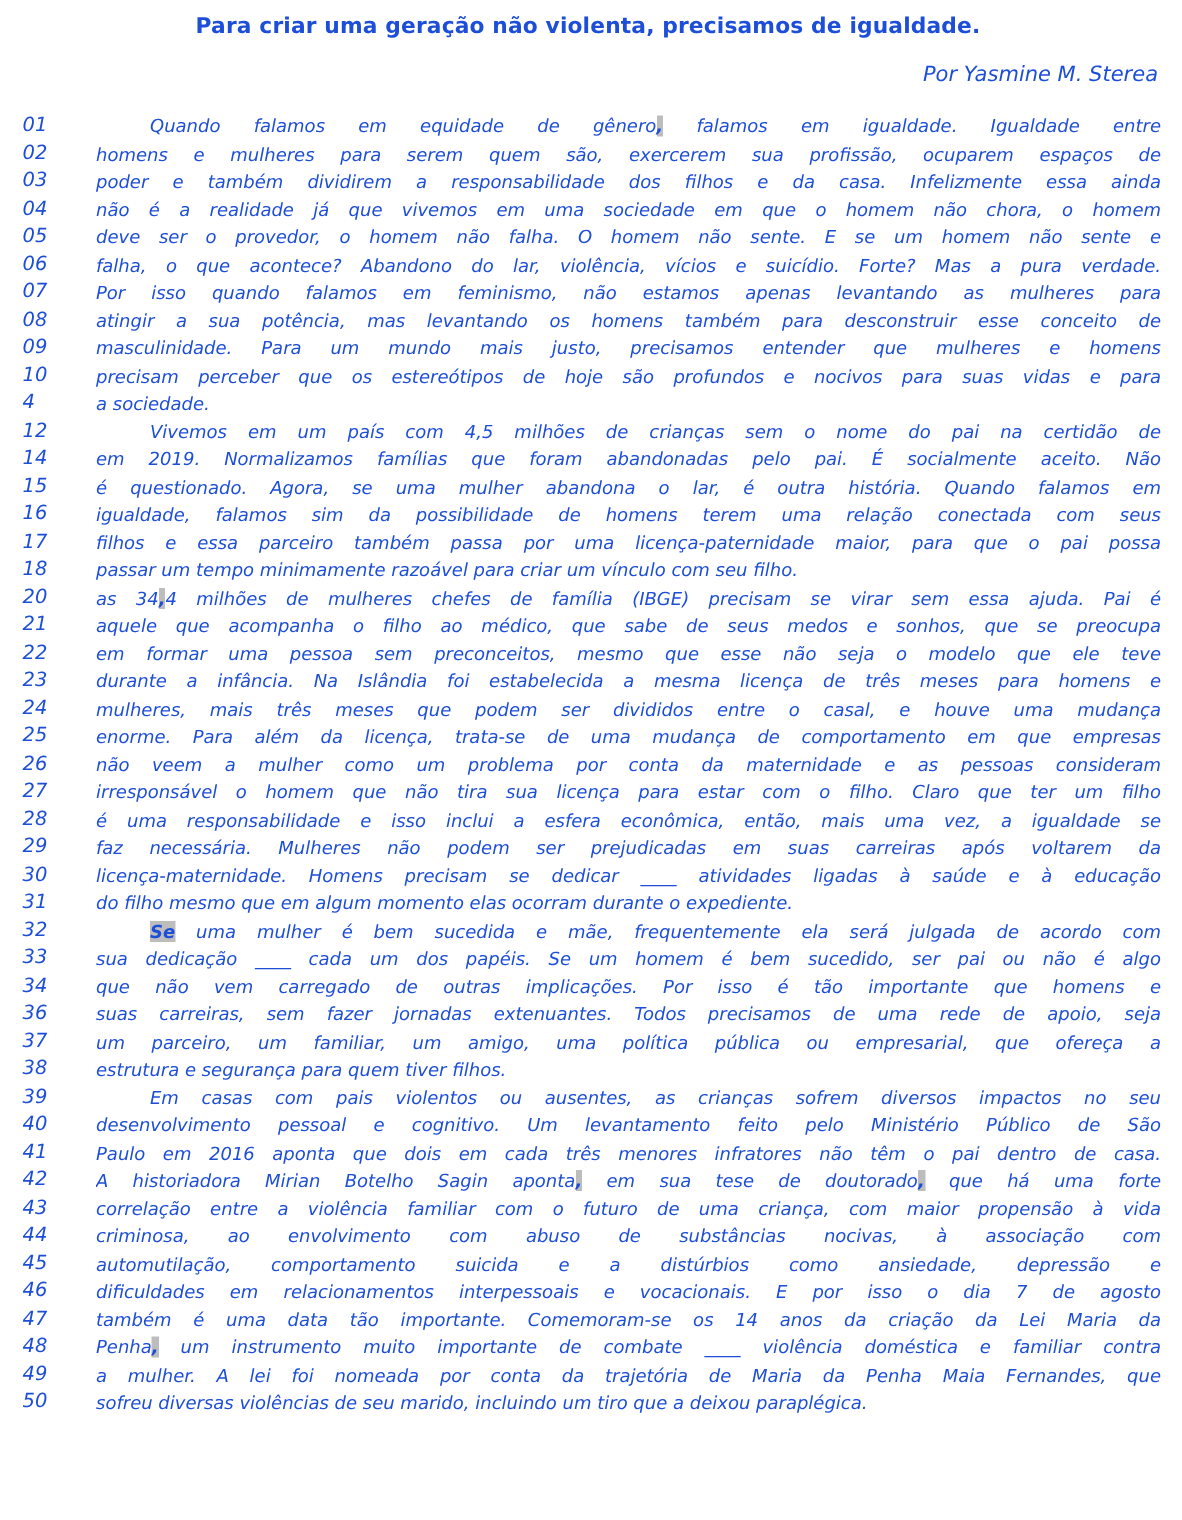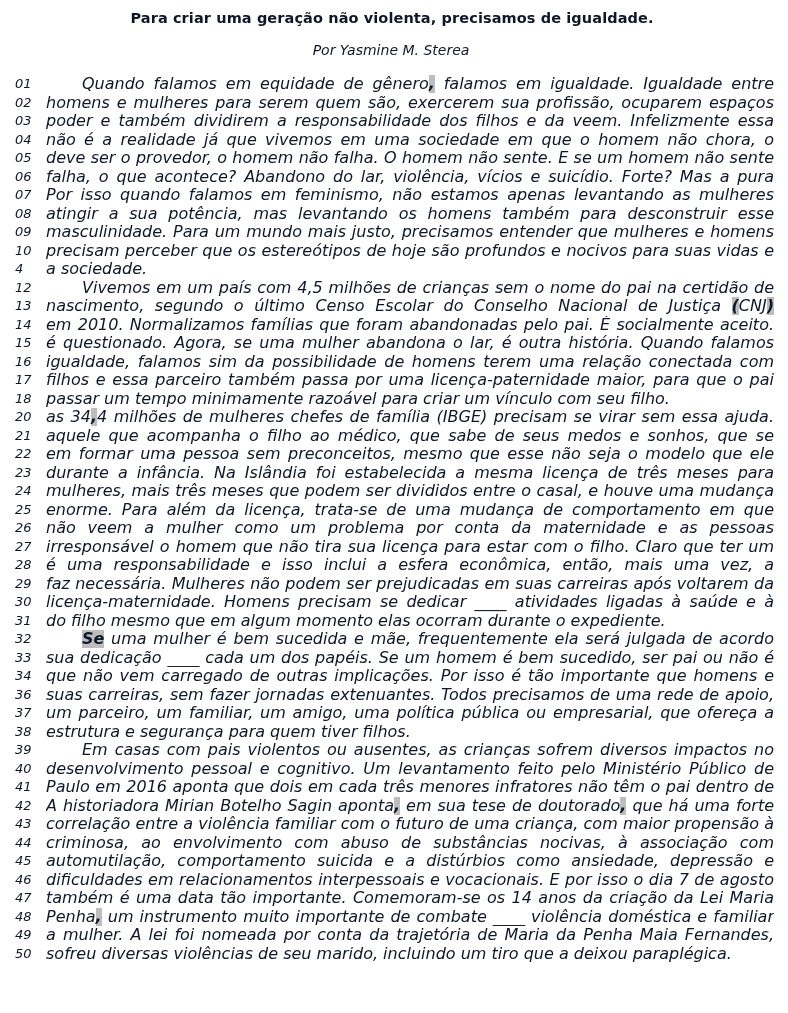--- a/index.html
+++ b/index.html
@@ -2,58 +2,58 @@
 <html style="--hl: #bdbdbd;"><head>
 <meta charset="utf-8">
 <style>
   :root { --hl: #bdbdbd; }
   * { box-sizing: border-box; }
   html, body { margin: 0; padding: 0; background: #ffffff; }
   .page {
     width: 788px;
     height: 1013px;
     background: #ffffff;
-    color: #0f172a;
+    color: #1d4ed8;
     font-family: "DejaVu Sans", sans-serif;
     padding: 8px 14px 0 10px;
     overflow: hidden;
   }
   .title {
     font-size: 14.5px;
     font-weight: bold;
     text-align: center;
     margin: 2px 0 0 0;
     letter-spacing: 0.1px;
   }
   .byline {
     font-size: 14px;
     font-style: italic;
-    text-align: center;
+    text-align: right;
     margin-top: 16px;
     padding-right: 2px;
   }
   .textbody { margin-top: 17px; }
   .row {
     display: flex;
     align-items: flex-start;
     height: 18.5px;
     font-style: italic;
   }
   .num {
     flex: 0 0 26px;
     width: 26px;
     padding-left: 5px;
     font-size: 13px;
     line-height: 18.5px;
     white-space: nowrap;
   }
   .txt {
     flex: 1;
-    margin-left: 10px;
-    font-size: 16px;
+    margin-left: 28px;
+    font-size: 12px;
     line-height: 18.5px;
     height: 18.5px;
     overflow: hidden;
     white-space: normal;
   }
   .txt.justify { text-align: justify; }
   .txt.justify::after { content: ""; display: inline-block; width: 100%; height: 0; }
   .txt.indent { text-indent: 36px; }
   .hl { background: var(--hl); font-weight: bold; }
 </style>
@@ -67,21 +67,21 @@
       <div class="row">
         <span class="num">01</span>
         <div class="txt justify indent"><span>Quando falamos em equidade de gênero</span><span class="hl">,</span><span> falamos em igualdade. Igualdade entre</span></div>
       </div>
       <div class="row">
         <span class="num">02</span>
         <div class="txt justify"><span>homens e mulheres para serem quem são, exercerem sua profissão, ocuparem espaços de</span></div>
       </div>
       <div class="row">
         <span class="num">03</span>
-        <div class="txt justify"><span>poder e também dividirem a responsabilidade dos filhos e da veem. Infelizmente essa ainda</span></div>
+        <div class="txt justify"><span>poder e também dividirem a responsabilidade dos filhos e da casa. Infelizmente essa ainda</span></div>
       </div>
       <div class="row">
         <span class="num">04</span>
         <div class="txt justify"><span>não é a realidade já que vivemos em uma sociedade em que o homem não chora, o homem</span></div>
       </div>
       <div class="row">
         <span class="num">05</span>
         <div class="txt justify"><span>deve ser o provedor, o homem não falha. O homem não sente. E se um homem não sente e</span></div>
       </div>
       <div class="row">
@@ -106,26 +106,22 @@
       </div>
       <div class="row">
         <span class="num">4</span>
         <div class="txt"><span>a sociedade.</span></div>
       </div>
       <div class="row">
         <span class="num">12</span>
         <div class="txt justify indent"><span>Vivemos em um país com 4,5 milhões de crianças sem o nome do pai na certidão de</span></div>
       </div>
       <div class="row">
-        <span class="num">13</span>
-        <div class="txt justify"><span>nascimento, segundo o último Censo Escolar do Conselho Nacional de Justiça </span><span class="hl">(</span><span>CNJ</span><span class="hl">)</span><span> divulgado</span></div>
-      </div>
-      <div class="row">
         <span class="num">14</span>
-        <div class="txt justify"><span>em 2010. Normalizamos famílias que foram abandonadas pelo pai. É socialmente aceito. Não</span></div>
+        <div class="txt justify"><span>em 2019. Normalizamos famílias que foram abandonadas pelo pai. É socialmente aceito. Não</span></div>
       </div>
       <div class="row">
         <span class="num">15</span>
         <div class="txt justify"><span>é questionado. Agora, se uma mulher abandona o lar, é outra história. Quando falamos em</span></div>
       </div>
       <div class="row">
         <span class="num">16</span>
         <div class="txt justify"><span>igualdade, falamos sim da possibilidade de homens terem uma relação conectada com seus</span></div>
       </div>
       <div class="row">

